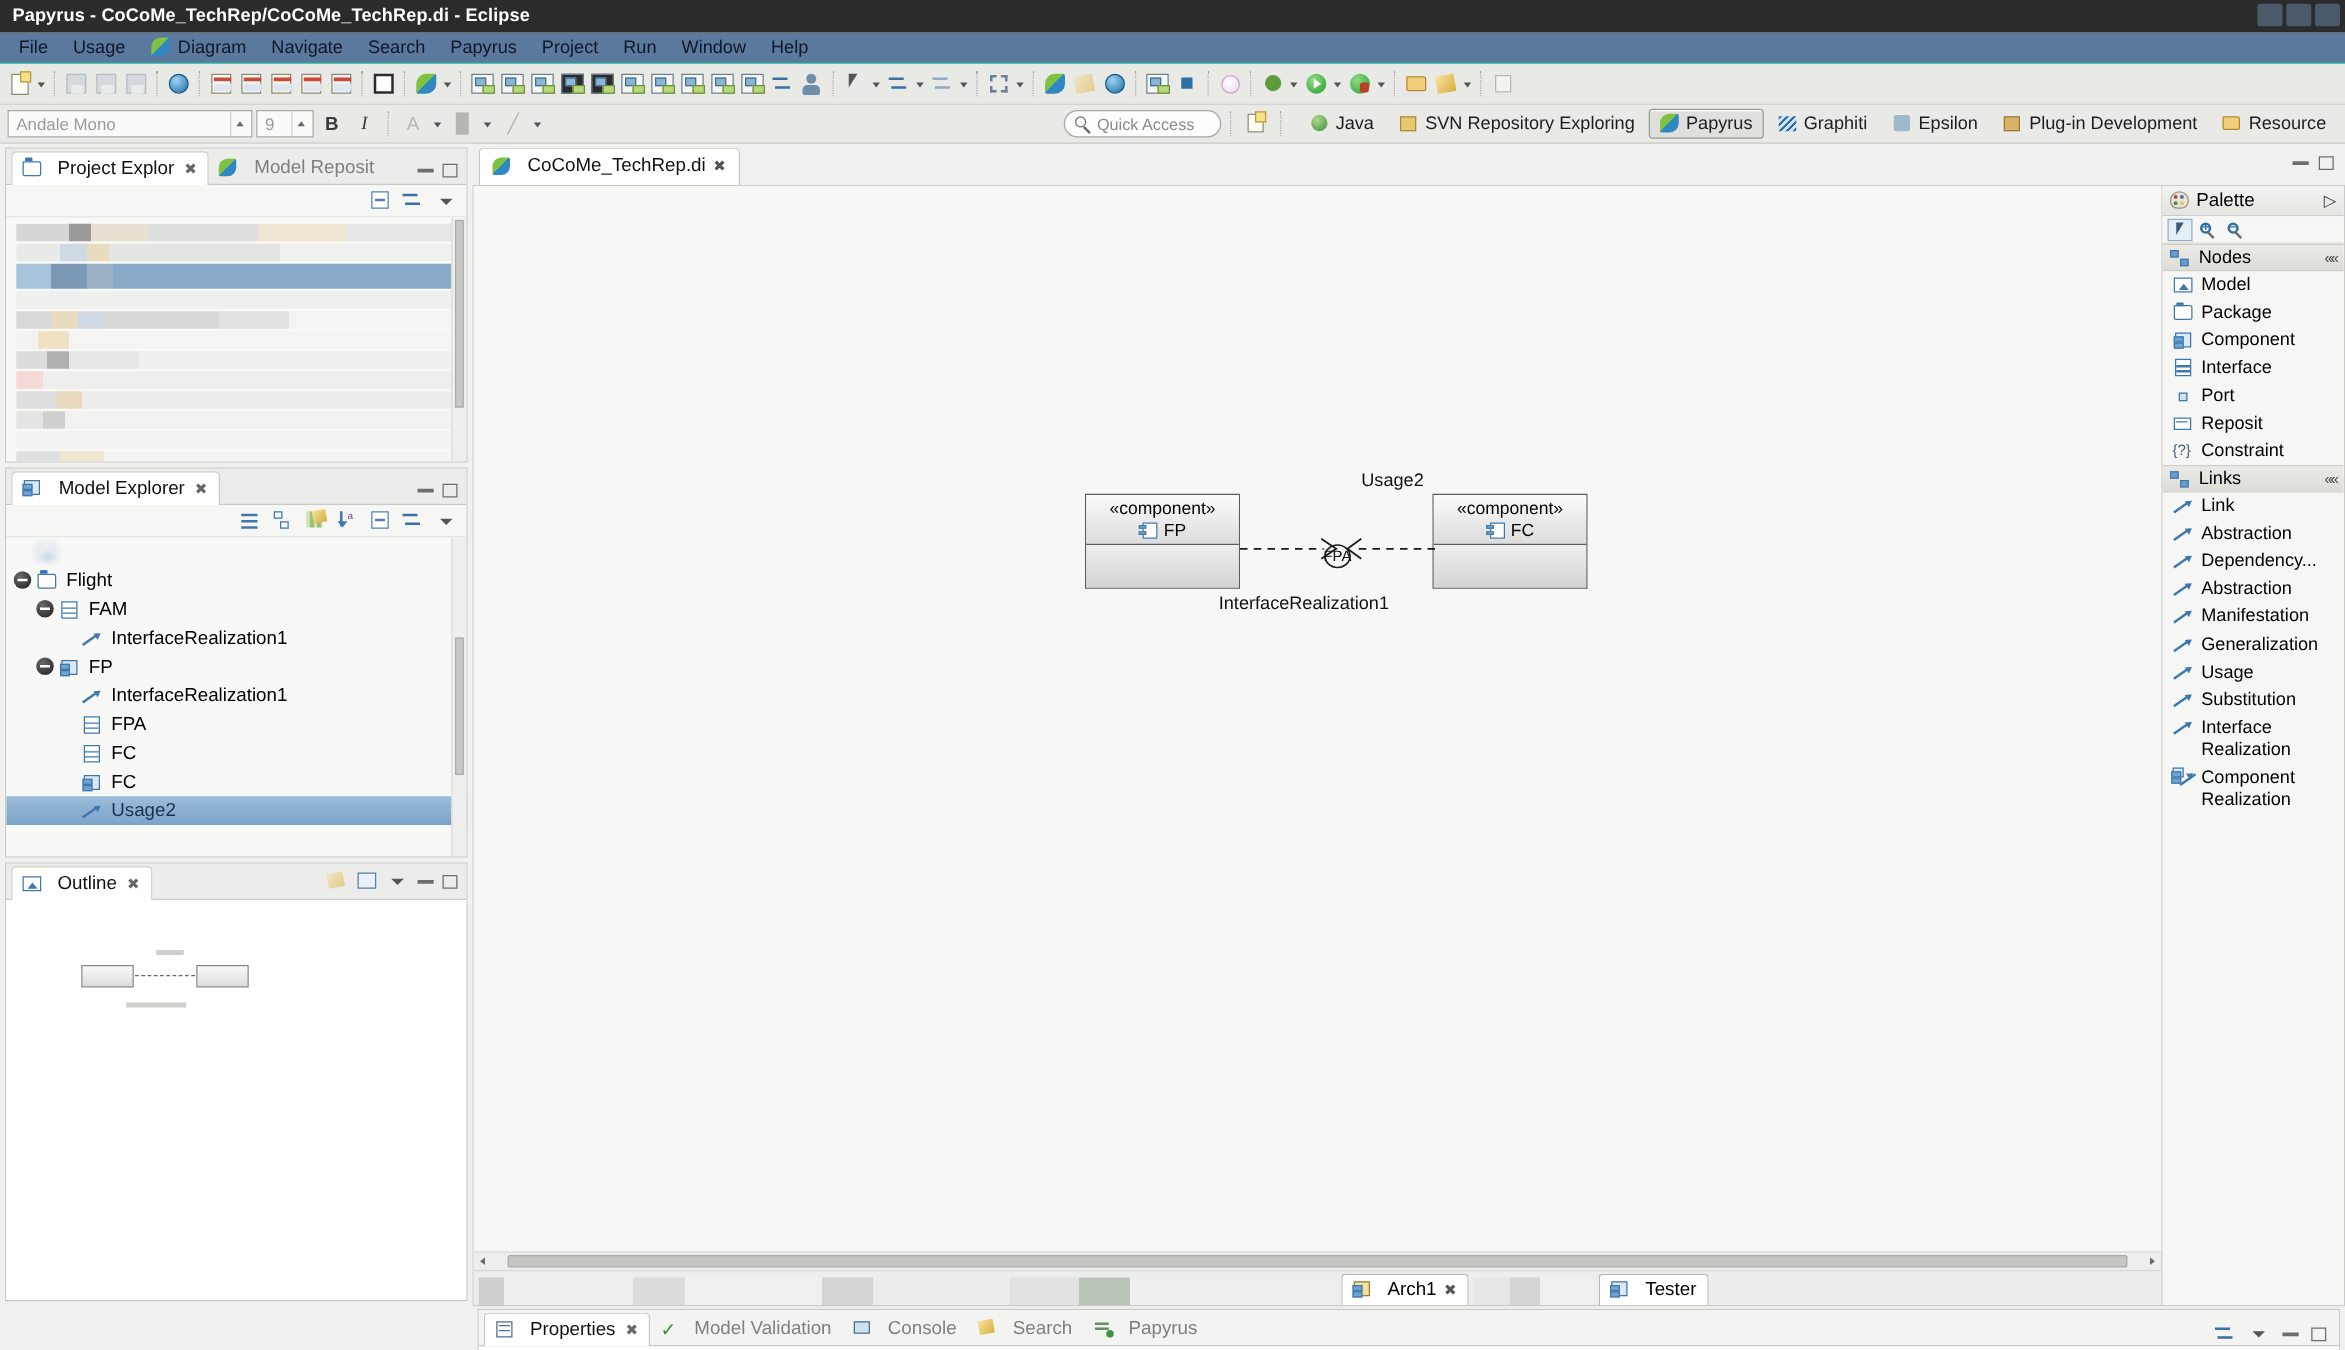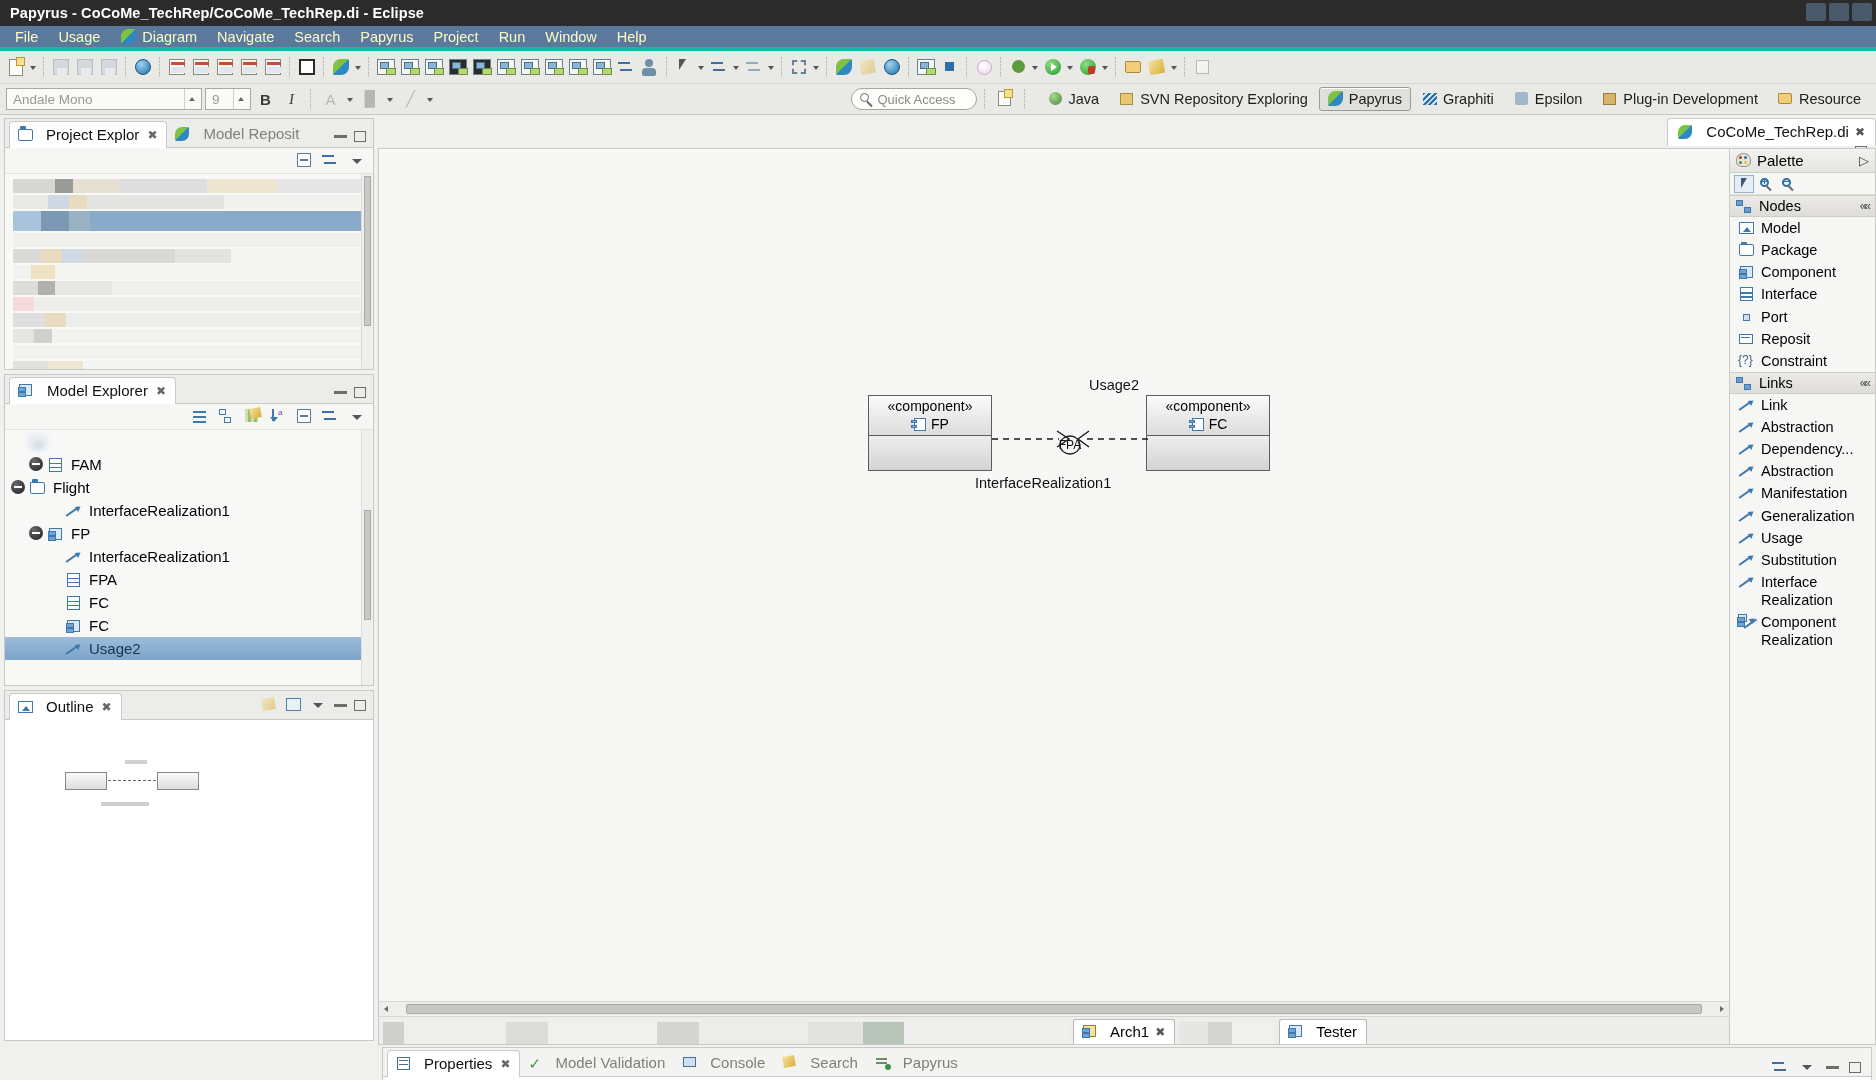--- a/index.html
+++ b/index.html
@@ -20,22 +20,22 @@
     font-weight:bold; font-size:14.5px; letter-spacing:.1px;
     position:relative;
   }
   #titlebar .win-btns { position:absolute; right:4px; top:3px; display:flex; gap:3px; }
   #titlebar .win-btns i { width:20px; height:18px; background:#4a5a6a; display:block; border-radius:2px; }
 
   
   #menubar {
     height:25px; background:#5b799c;
     display:flex; align-items:center; padding:0 6px; gap:2px;
-    color:#fef9c3; font-size:14.5px;
-    border-bottom:4px solid #14b8a6;
+    color:#0f172a; font-size:14.5px;
+    border-bottom:1px solid #14b8a6;
   }
   #menubar .mi { padding:2px 9px; cursor:default; white-space:nowrap; display:flex; align-items:center; gap:4px;}
 
   
   #toolbar1 {
     height:33px; background:#e9e9e6;
     display:flex; align-items:center; padding:0 4px;
     border-bottom:1px solid #d3d3cf;
   }
   #toolbar2 {
@@ -167,21 +167,21 @@
   .um-arrow::before{content:"";position:absolute;left:0;top:10px;width:15px;height:1.6px;background:#3f78ad;transform:rotate(-35deg);transform-origin:left center;}
   .um-arrow::after{content:"";position:absolute;right:0;top:0;border-left:5px solid #3f78ad;border-top:3px solid transparent;border-bottom:3px solid transparent;transform:rotate(-35deg);}
 
   
   .outline-body { flex:1; background:#ffffff; position:relative; }
   .mini { position:absolute; }
 
   
   #center { flex:1; display:flex; flex-direction:column; padding:3px 0 0 0; min-width:0; }
   #editorWrap { flex:1; display:flex; flex-direction:column; background:#f0f0ef; min-height:0; }
-  .etabs { height:30px; display:flex; align-items:flex-end; padding-left:5px;flex-direction:column; }
+  .etabs { height:30px; display:flex; padding-left:5px; }
   .etab { display:flex;align-items:center;gap:6px;padding:4px 10px 6px 9px;font-size:15px;
      background:#fff;border:1px solid #c9c9c5;border-bottom:none;border-radius:4px 4px 0 0;color:#111; }
   .etab .x{font-size:12px;color:#555;}
   .etab-ctrls{margin-left:auto;display:flex;gap:8px;padding:0 9px 6px 0;align-items:center;}
   #editorBody { flex:1; display:flex; border:1px solid #c9c9c5; background:#fff; min-height:0; }
   #canvasArea { flex:1; position:relative; background:#f7f7f6; overflow:hidden; min-width:0; }
 
   .component-box { position:absolute; border:1.4px solid #5c5c5c; }
   .cb-head { background:linear-gradient(#fbfbfb,#dcdcdc); height:40px;
      border-bottom:1.4px solid #5c5c5c; display:flex; flex-direction:column;
@@ -612,33 +612,33 @@
           </span>
       </div>
       <div class="tree" id="modelTree">
           <div class="trow" style="padding-left: 6px; filter: blur(3px); opacity: 0.6;">
             <span class="texp"></span>
             <span class="ticon">
               <span class="um-model"></span>
             </span>
             <span class="tlabel"></span>
           </div>
+          <div class="trow" style="padding-left: 6px;">
+            <span class="texp minus"></span>
+            <span class="ticon">
+              <span class="um-folder"></span>
+            </span>
+            <span class="tlabel">Flight</span>
+          </div>
           <div class="trow" style="padding-left: 24px;">
             <span class="texp minus"></span>
             <span class="ticon">
               <span class="um-iface"></span>
             </span>
             <span class="tlabel">FAM</span>
-          </div>
-          <div class="trow" style="padding-left: 6px;">
-            <span class="texp minus"></span>
-            <span class="ticon">
-              <span class="um-folder"></span>
-            </span>
-            <span class="tlabel">Flight</span>
           </div>
           <div class="trow" style="padding-left: 42px;">
             <span class="texp"></span>
             <span class="ticon">
               <span class="um-arrow"></span>
             </span>
             <span class="tlabel">InterfaceRealization1</span>
           </div>
           <div class="trow" style="padding-left: 24px;">
             <span class="texp minus"></span>

